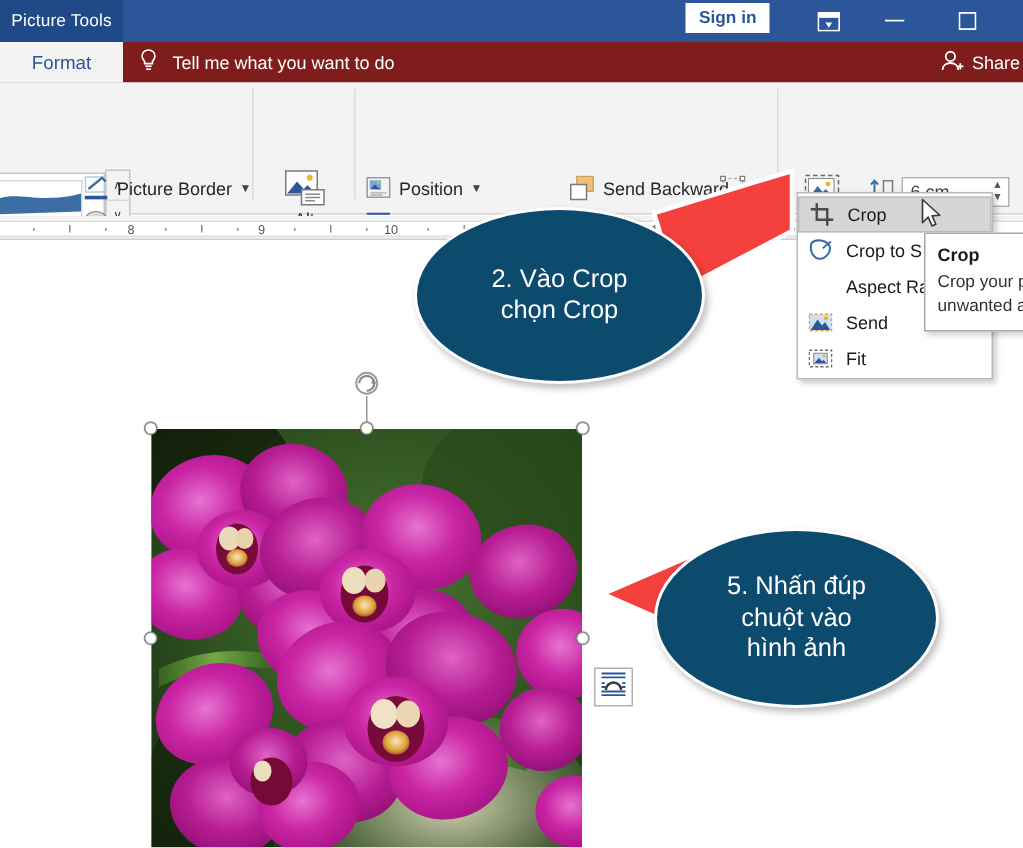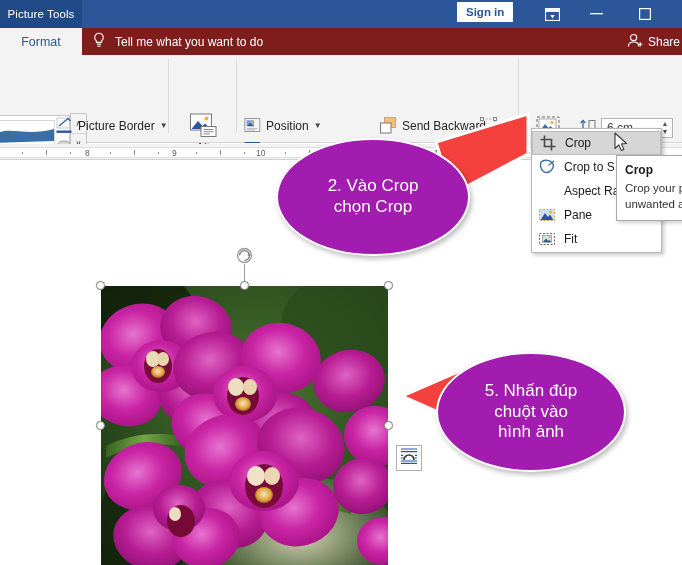--- a/index.html
+++ b/index.html
@@ -277,21 +277,21 @@
   }
   .tooltip .tt-title { font-size: 12px; font-weight: bold; color: #1a1a1a; margin-bottom: 4px; }
   .tooltip .tt-body { font-size: 11.5px; color: #333; line-height: 1.35; }
 
   .cursor-arrow { position: absolute; left: 614px; top: 132px; z-index: 70; }
 
   
   .callout { position: absolute; z-index: 50; }
   .callout .bubble {
     position: absolute;
-    background: #a21caf;
+    background: #0c4a6e;
     border: 2px solid #ffffff;
     border-radius: 50%;
     box-shadow: 2px 3px 5px rgba(0,0,0,.25);
     display: flex; align-items: center; justify-content: center;
     text-align: center;
     color: #ffffff;
     font-size: 17px;
     line-height: 1.22;
   }
   #callout2 { left: 256px; top: 128px; width: 272px; height: 128px; }
@@ -791,21 +791,21 @@
     </div>
 
     <div class="cm-item">
       <span class="mi">
         <svg width="16" height="16" viewBox="0 0 16 16">
           <rect x="0.5" y="2.5" width="15" height="11" fill="#cfe0f0" stroke="#e0a640" stroke-width="1" stroke-dasharray="2 1.5"></rect>
           <path d="M1.5 13 L6 6 L9 10 L11 7.6 L14.5 13 Z" fill="#2b579a"></path>
           <circle cx="11.5" cy="5.2" r="1.4" fill="#f0b429"></circle>
         </svg>
       </span>
-      <span>Pane</span>
+      <span>Send</span>
     </div>
 
     <div class="cm-item">
       <span class="mi">
         <svg width="16" height="16" viewBox="0 0 16 16">
           <rect x="0.5" y="2.5" width="15" height="11" fill="none" stroke="#6a6a6a" stroke-width="1" stroke-dasharray="2 1.5"></rect>
           <rect x="3.5" y="4.5" width="9" height="7" fill="#cfe0f0" stroke="#8a8a8a" stroke-width=".7"></rect>
           <path d="M4 11 L7 7.5 L9 10 L10 8.8 L12 11 Z" fill="#2b579a"></path>
           <circle cx="10.4" cy="6.3" r="1" fill="#f0b429"></circle>
         </svg>

